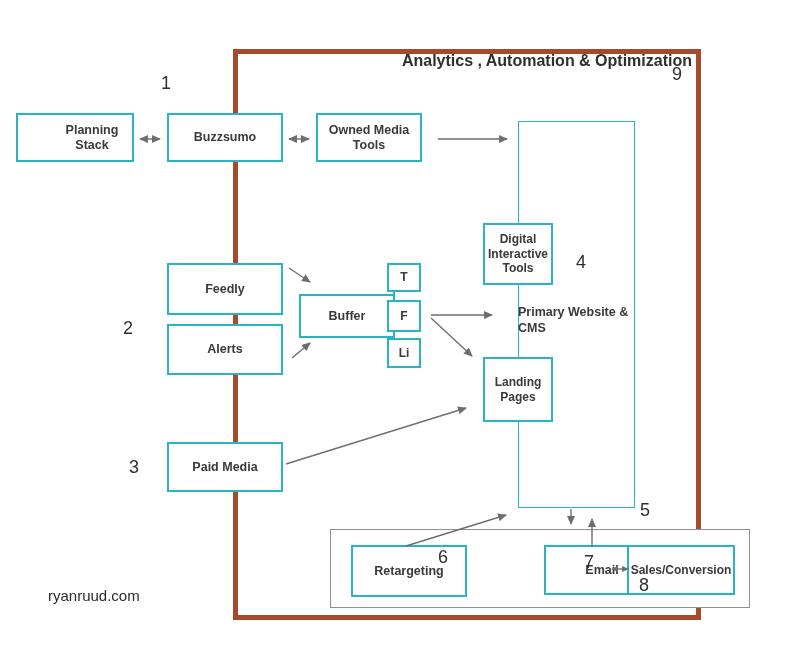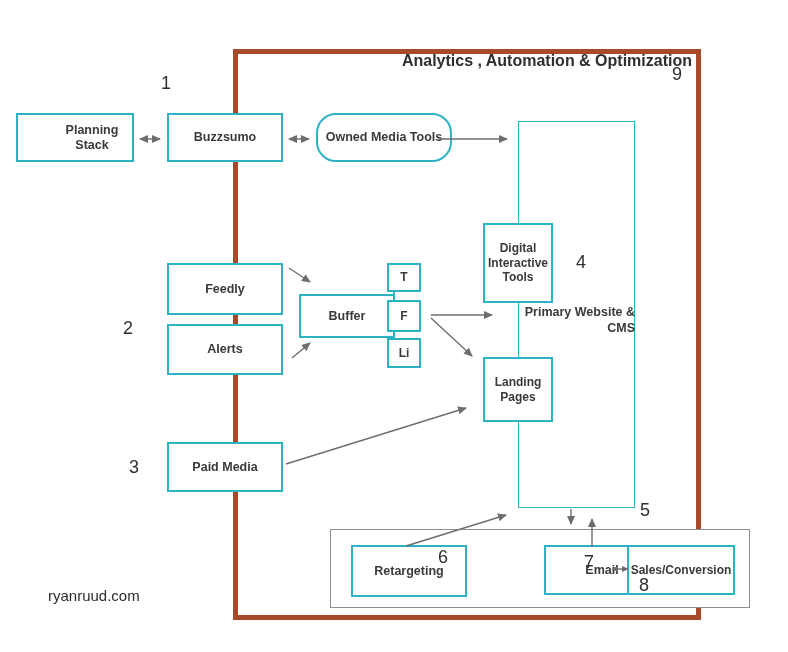--- a/index.html
+++ b/index.html
@@ -18,21 +18,21 @@
     position:absolute;left:330px;top:529px;width:420px;height:79px;
     border:1.5px solid var(--container);box-sizing:border-box;background:#ffffff;z-index:2;
   }
   
   .bigbox{
     position:absolute;left:518px;top:121px;width:117px;height:387px;
     border:1.5px solid var(--accent);box-sizing:border-box;z-index:3;background:transparent;
   }
   .bigbox-label{
     position:absolute;left:518px;top:305px;width:117px;z-index:4;
-    text-align:right;font-size:12.5px;font-weight:700;color:var(--ink);line-height:1.25;
+    text-align:left;font-size:12.5px;font-weight:700;color:var(--ink);line-height:1.25;
   }
   
   .node{
     position:absolute;box-sizing:border-box;border:2px solid var(--accent);background:#ffffff;
     display:flex;align-items:center;justify-content:center;text-align:center;
     font-size:12.5px;font-weight:700;color:var(--ink);line-height:1.2;z-index:4;padding:2px;
   }
   .node.small{font-size:12px;}
   .node.social{font-size:12px;padding:0;}
   
@@ -66,21 +66,21 @@
 
   <div class="bigbox"></div>
   <div class="bigbox-label">Primary Website &amp; CMS</div>
 
   <div class="node" style="left:16px;top:113px;width:118px;height:49px;padding-left:36px;">
     <span>Planning Stack</span>
   </div>
   <div class="node" style="left:167px;top:113px;width:116px;height:49px;">
     <span>Buzzsumo</span>
   </div>
-  <div class="node" style="left:316px;top:113px;width:136px;height:49px;border-radius:20px;">
+  <div class="node" style="left:316px;top:113px;width:106px;height:49px;">
     <span>Owned Media Tools</span>
   </div>
 
   <div class="node" style="left:167px;top:263px;width:116px;height:52px;">
     <span>Feedly</span>
   </div>
   <div class="node" style="left:167px;top:324px;width:116px;height:51px;">
     <span>Alerts</span>
   </div>
 
@@ -90,21 +90,21 @@
   <div class="node social" style="left:387px;top:263px;width:34px;height:29px;">
     <span>T</span>
   </div>
   <div class="node social" style="left:387px;top:300px;width:34px;height:32px;">
     <span>F</span>
   </div>
   <div class="node social" style="left:387px;top:338px;width:34px;height:30px;">
     <span>Li</span>
   </div>
 
-  <div class="node small" style="left:483px;top:223px;width:70px;height:80px;">
+  <div class="node small" style="left:483px;top:223px;width:70px;height:62px;">
     <span>Digital Interactive Tools</span>
   </div>
   <div class="node small" style="left:483px;top:357px;width:70px;height:65px;">
     <span>Landing Pages</span>
   </div>
 
   <div class="node" style="left:167px;top:442px;width:116px;height:50px;">
     <span>Paid Media</span>
   </div>
 

